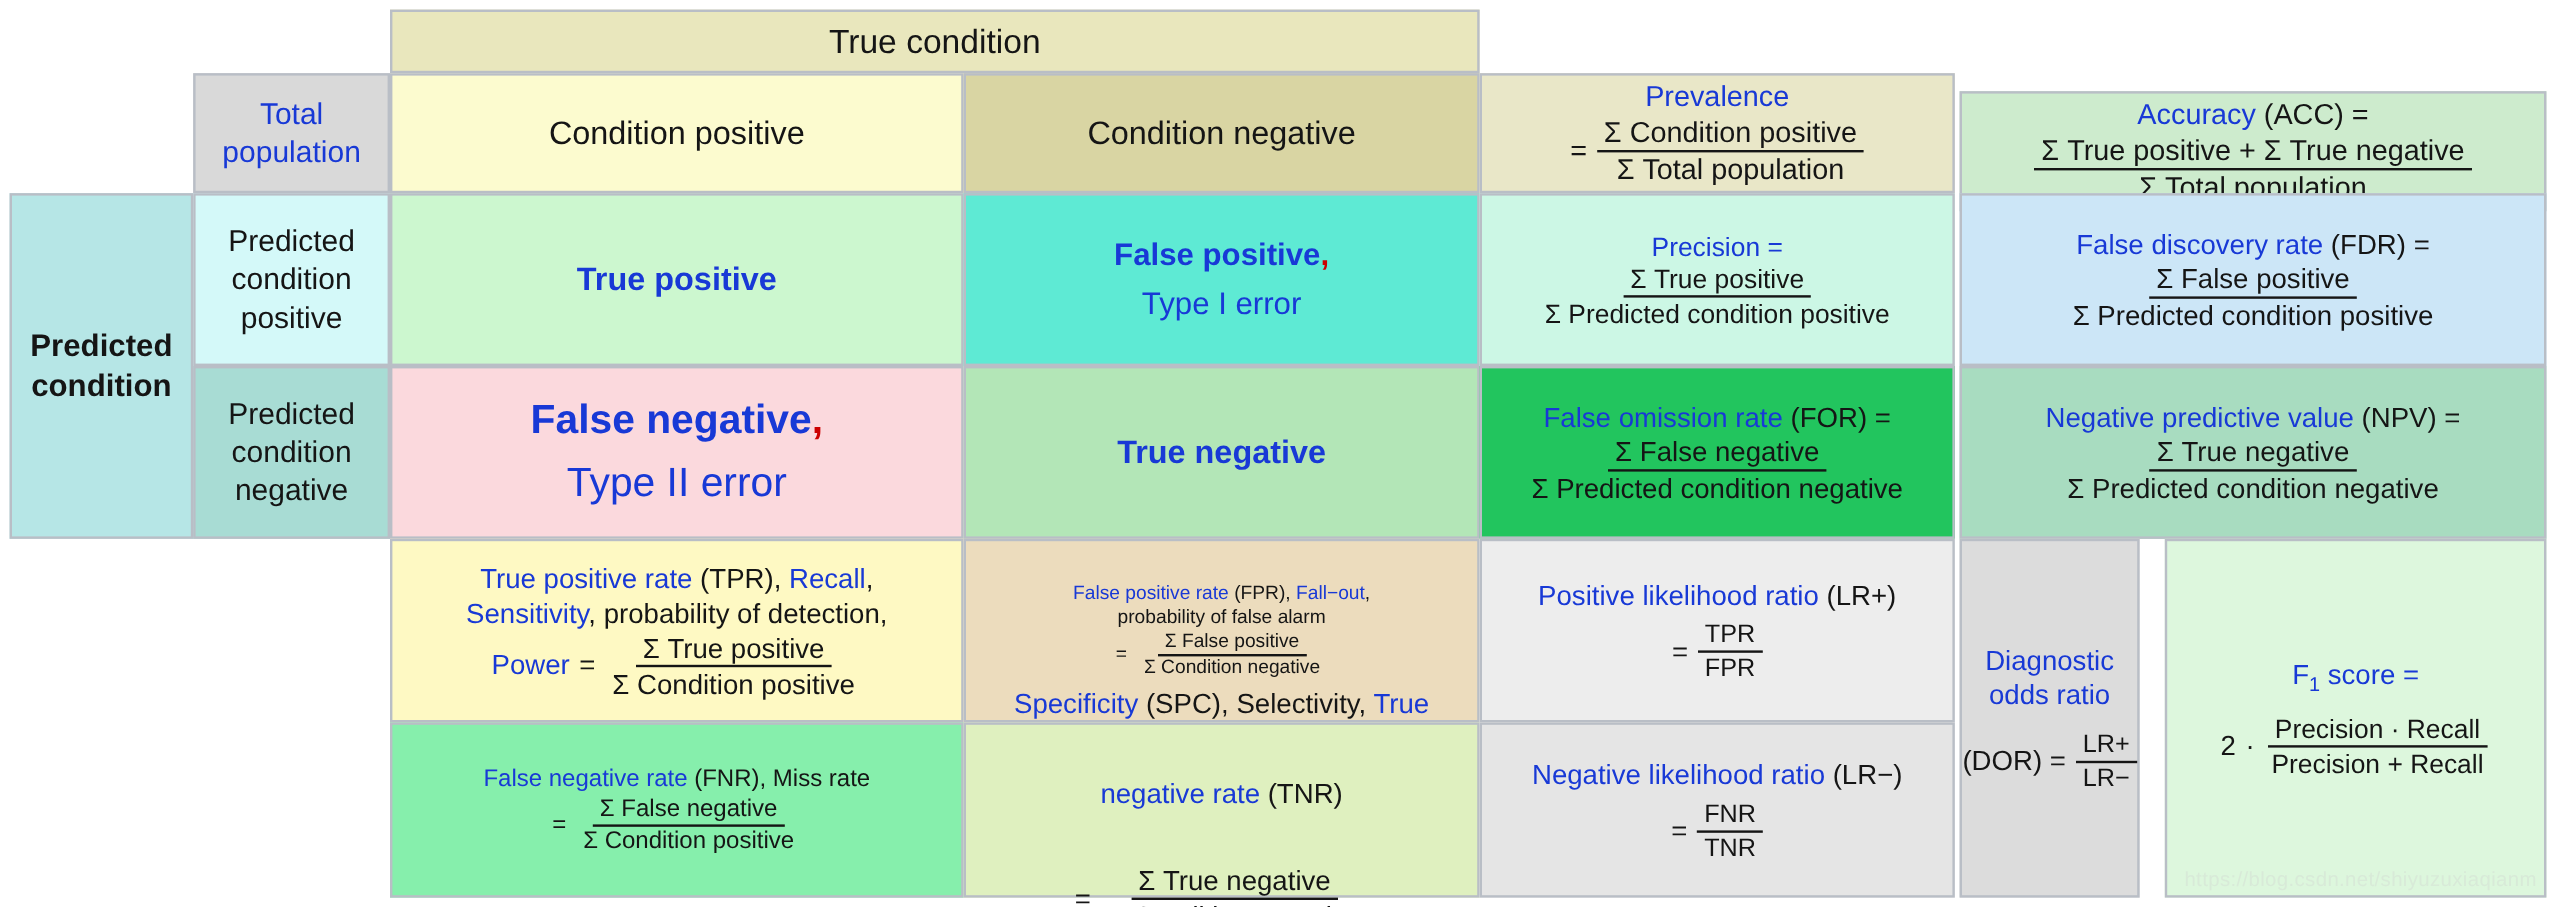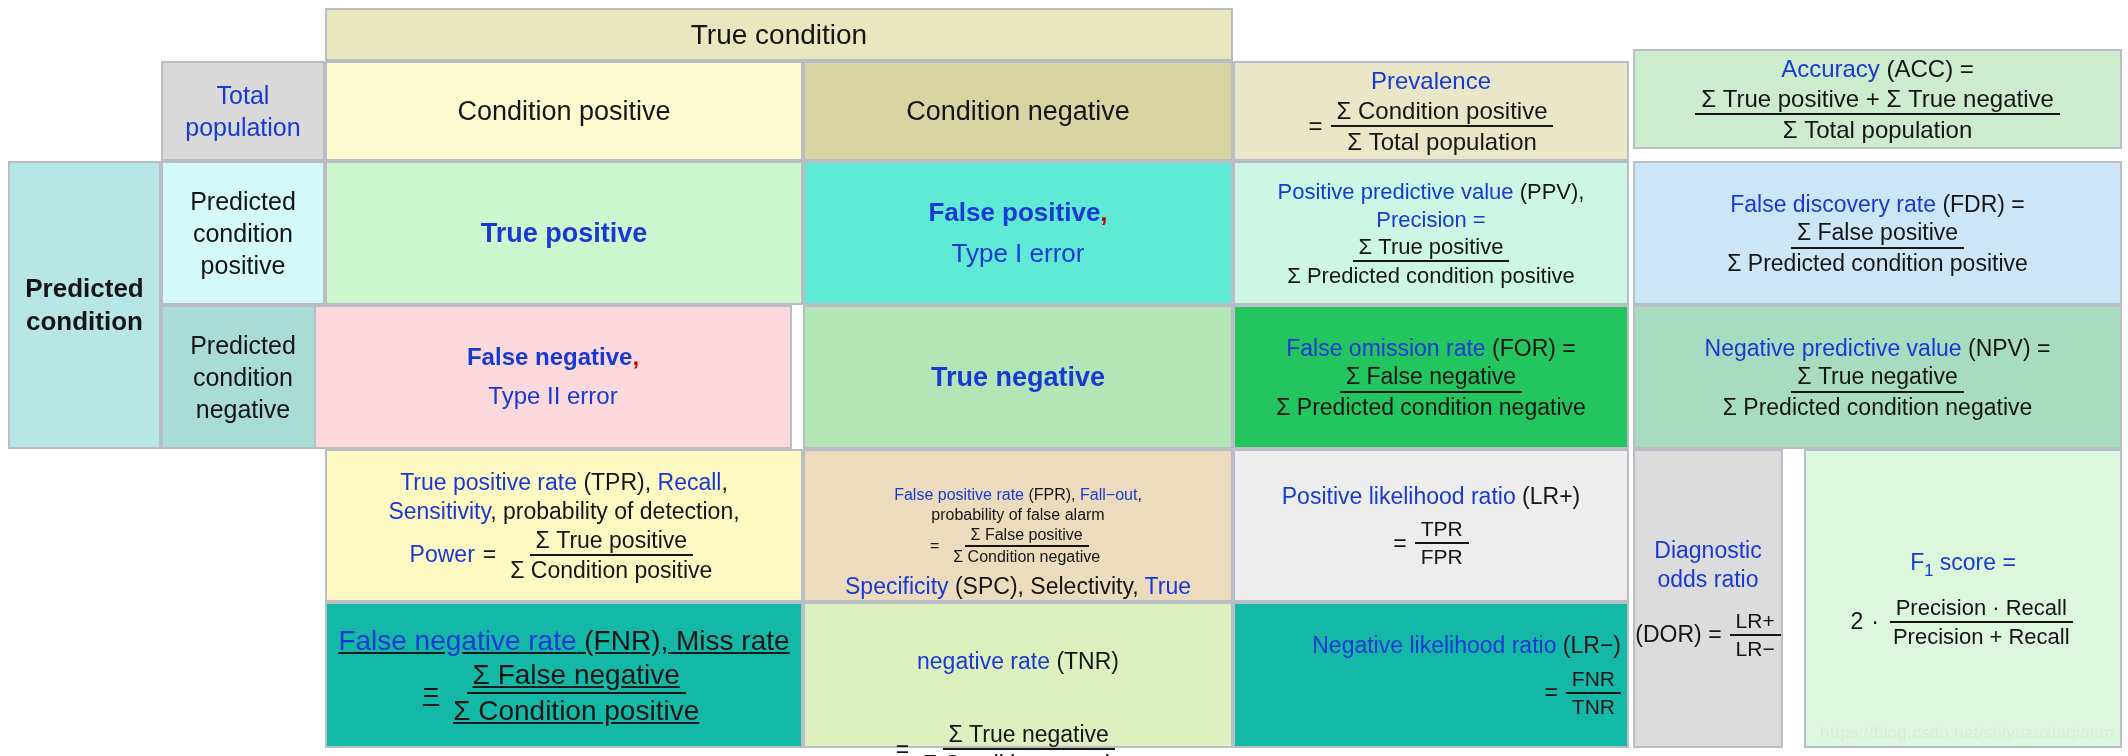--- a/index.html
+++ b/index.html
@@ -82,21 +82,21 @@
     <span class="blue">Prevalence</span>
     <span class="eqrow">
       <span class="dk">=</span>
       <span class="frac">
         <span class="num dk">Σ Condition positive</span>
         <span class="den dk">Σ Total population</span>
       </span>
     </span>
   </div>
 
-  <div class="cell" style="left:1633px;top:49px;width:489px;height:100px;background:#cdebcd;font-size:24px;">
+  <div class="cell" style="left:1633px;top:76px;width:489px;height:100px;background:#cdebcd;font-size:24px;">
     <span class="line">
       <span class="blue">Accuracy</span>
       <span class="dk">(ACC) =</span>
     </span>
     <span class="frac">
       <span class="num dk">Σ True positive + Σ True negative</span>
       <span class="den dk">Σ Total population</span>
     </span>
   </div>
 
@@ -122,43 +122,39 @@
   </div>
 
   <div class="cell" style="left:803px;top:161px;width:430px;height:144px;background:#5eead4;font-size:26px;">
     <span class="line">
       <span class="blue b">False positive</span><span class="red b">,</span>
     </span>
     <span class="blue" style="margin-top:8px">Type I error</span>
   </div>
 
   <div class="cell" style="left:1233px;top:161px;width:396px;height:144px;background:#ccf7e5;font-size:22px;">
-    <span class="line">
-      <span class="blue">Positive predictive value</span>
-      <span class="dk">(PPV),</span>
-    </span>
     <span class="blue">Precision =</span>
     <span class="frac">
       <span class="num dk">Σ True positive</span>
       <span class="den dk">Σ Predicted condition positive</span>
     </span>
   </div>
 
   <div class="cell" style="left:1633px;top:161px;width:489px;height:144px;background:#cce6f7;font-size:23px;">
     <span class="line">
       <span class="blue">False discovery rate</span>
       <span class="dk">(FDR) =</span>
     </span>
     <span class="frac">
       <span class="num dk">Σ False positive</span>
       <span class="den dk">Σ Predicted condition positive</span>
     </span>
   </div>
 
-  <div class="cell" style="left:314px;top:305px;width:478px;height:144px;background:#fbd9dd;font-size:24px;">
+  <div class="cell" style="left:325px;top:305px;width:478px;height:144px;background:#fbd9dd;font-size:34px;">
     <span class="line">
       <span class="blue b">False negative</span><span class="red b">,</span>
     </span>
     <span class="blue" style="margin-top:8px">Type II error</span>
   </div>
 
   <div class="cell" style="left:803px;top:305px;width:430px;height:144px;background:#b3e6b7;font-size:27px;font-weight:bold;">
     <span class="blue b">True negative</span>
   </div>
 
@@ -253,21 +249,21 @@
       <span class="dk">2</span>
       <span class="dk">·</span>
       <span class="frac" style="font-size:22px">
         <span class="num dk">Precision · Recall</span>
         <span class="den dk">Precision + Recall</span>
       </span>
     </span>
     <span class="wm">https://blog.csdn.net/shiyuzuxiaqianm</span>
   </div>
 
-  <div class="cell" style="left:325px;top:602px;width:478px;height:146px;background:#14b8a6;font-size:28px;text-decoration:underline;">
+  <div class="cell" style="left:325px;top:602px;width:478px;height:146px;background:#86efac;font-size:20px;">
     <span class="line">
       <span class="blue">False negative rate</span>
       <span class="dk">(FNR), Miss rate</span>
     </span>
     <span class="eqrow">
       <span class="dk">=</span>
       <span class="frac">
         <span class="num dk">Σ False negative</span>
         <span class="den dk">Σ Condition positive</span>
       </span>
@@ -285,21 +281,21 @@
     </span>
     <span class="eqrow">
       <span class="dk">=</span>
       <span class="frac">
         <span class="num dk">Σ True negative</span>
         <span class="den dk">Σ Condition negative</span>
       </span>
     </span>
   </div>
 
-  <div class="cell" style="left:1233px;top:602px;width:396px;height:146px;background:#14b8a6;font-size:23px;align-items:flex-end;">
+  <div class="cell" style="left:1233px;top:602px;width:396px;height:146px;background:#e5e5e5;font-size:23px;">
     <span class="line">
       <span class="blue">Negative likelihood ratio</span>
       <span class="dk">(LR−)</span>
     </span>
     <span class="eqrow" style="margin-top:6px">
       <span class="dk">=</span>
       <span class="frac" style="font-size:21px">
         <span class="num dk">FNR</span>
         <span class="den dk">TNR</span>
       </span>

